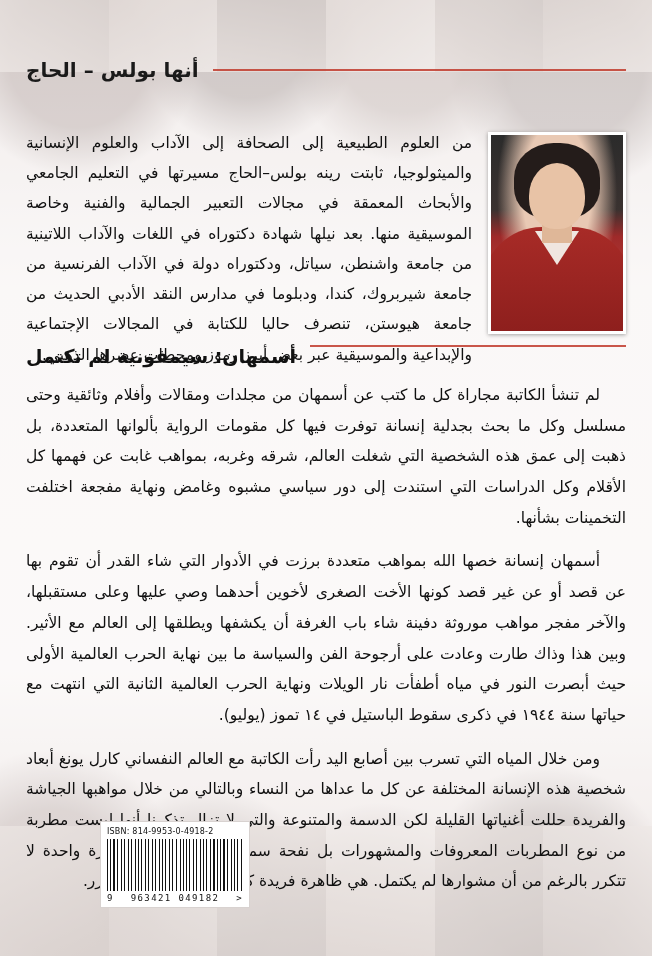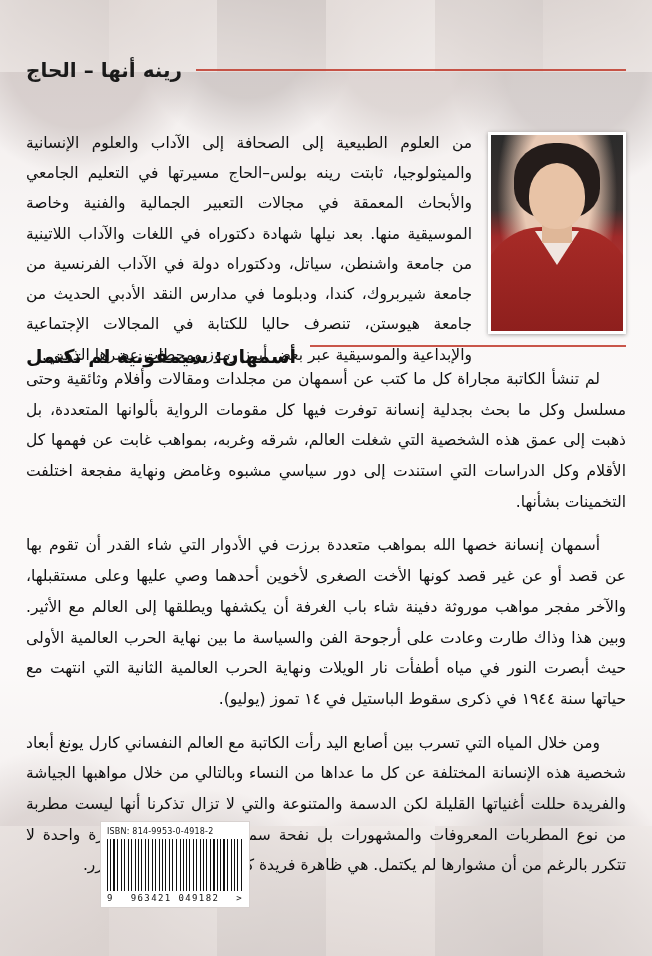--- a/index.html
+++ b/index.html
@@ -201,21 +201,21 @@
   .section-rule {
     flex: 1;
     height: 2px;
     background: #c0392b;
     opacity: 0.85;
   }
 
   
   .body-copy {
     position: absolute;
-    top: 364px;
+    top: 380px;
     right: 26px;
     left: 26px;
     direction: rtl;
   }
   .body-copy p {
     margin: 0 0 13px 0;
     font-size: 15.5px;
     line-height: 1.98;
     color: #101010;
     text-align: justify;
@@ -288,21 +288,21 @@
     <div class="cell"></div>
     <div class="cell"></div>
     <div class="cell"></div>
     <div class="cell"></div>
     <div class="strip-veil"></div>
   </div>
 
   <div class="content">
 
     <div class="author-line">
-      <div class="author-name">رينه أنها – الحاج</div>
+      <div class="author-name">أنها بولس – الحاج</div>
       <div class="author-rule"></div>
     </div>
 
     <div class="bio-block">
       <div class="portrait">
         <div class="body"></div>
         <div class="collar"></div>
         <div class="neck"></div>
         <div class="hair"></div>
         <div class="face"></div>

